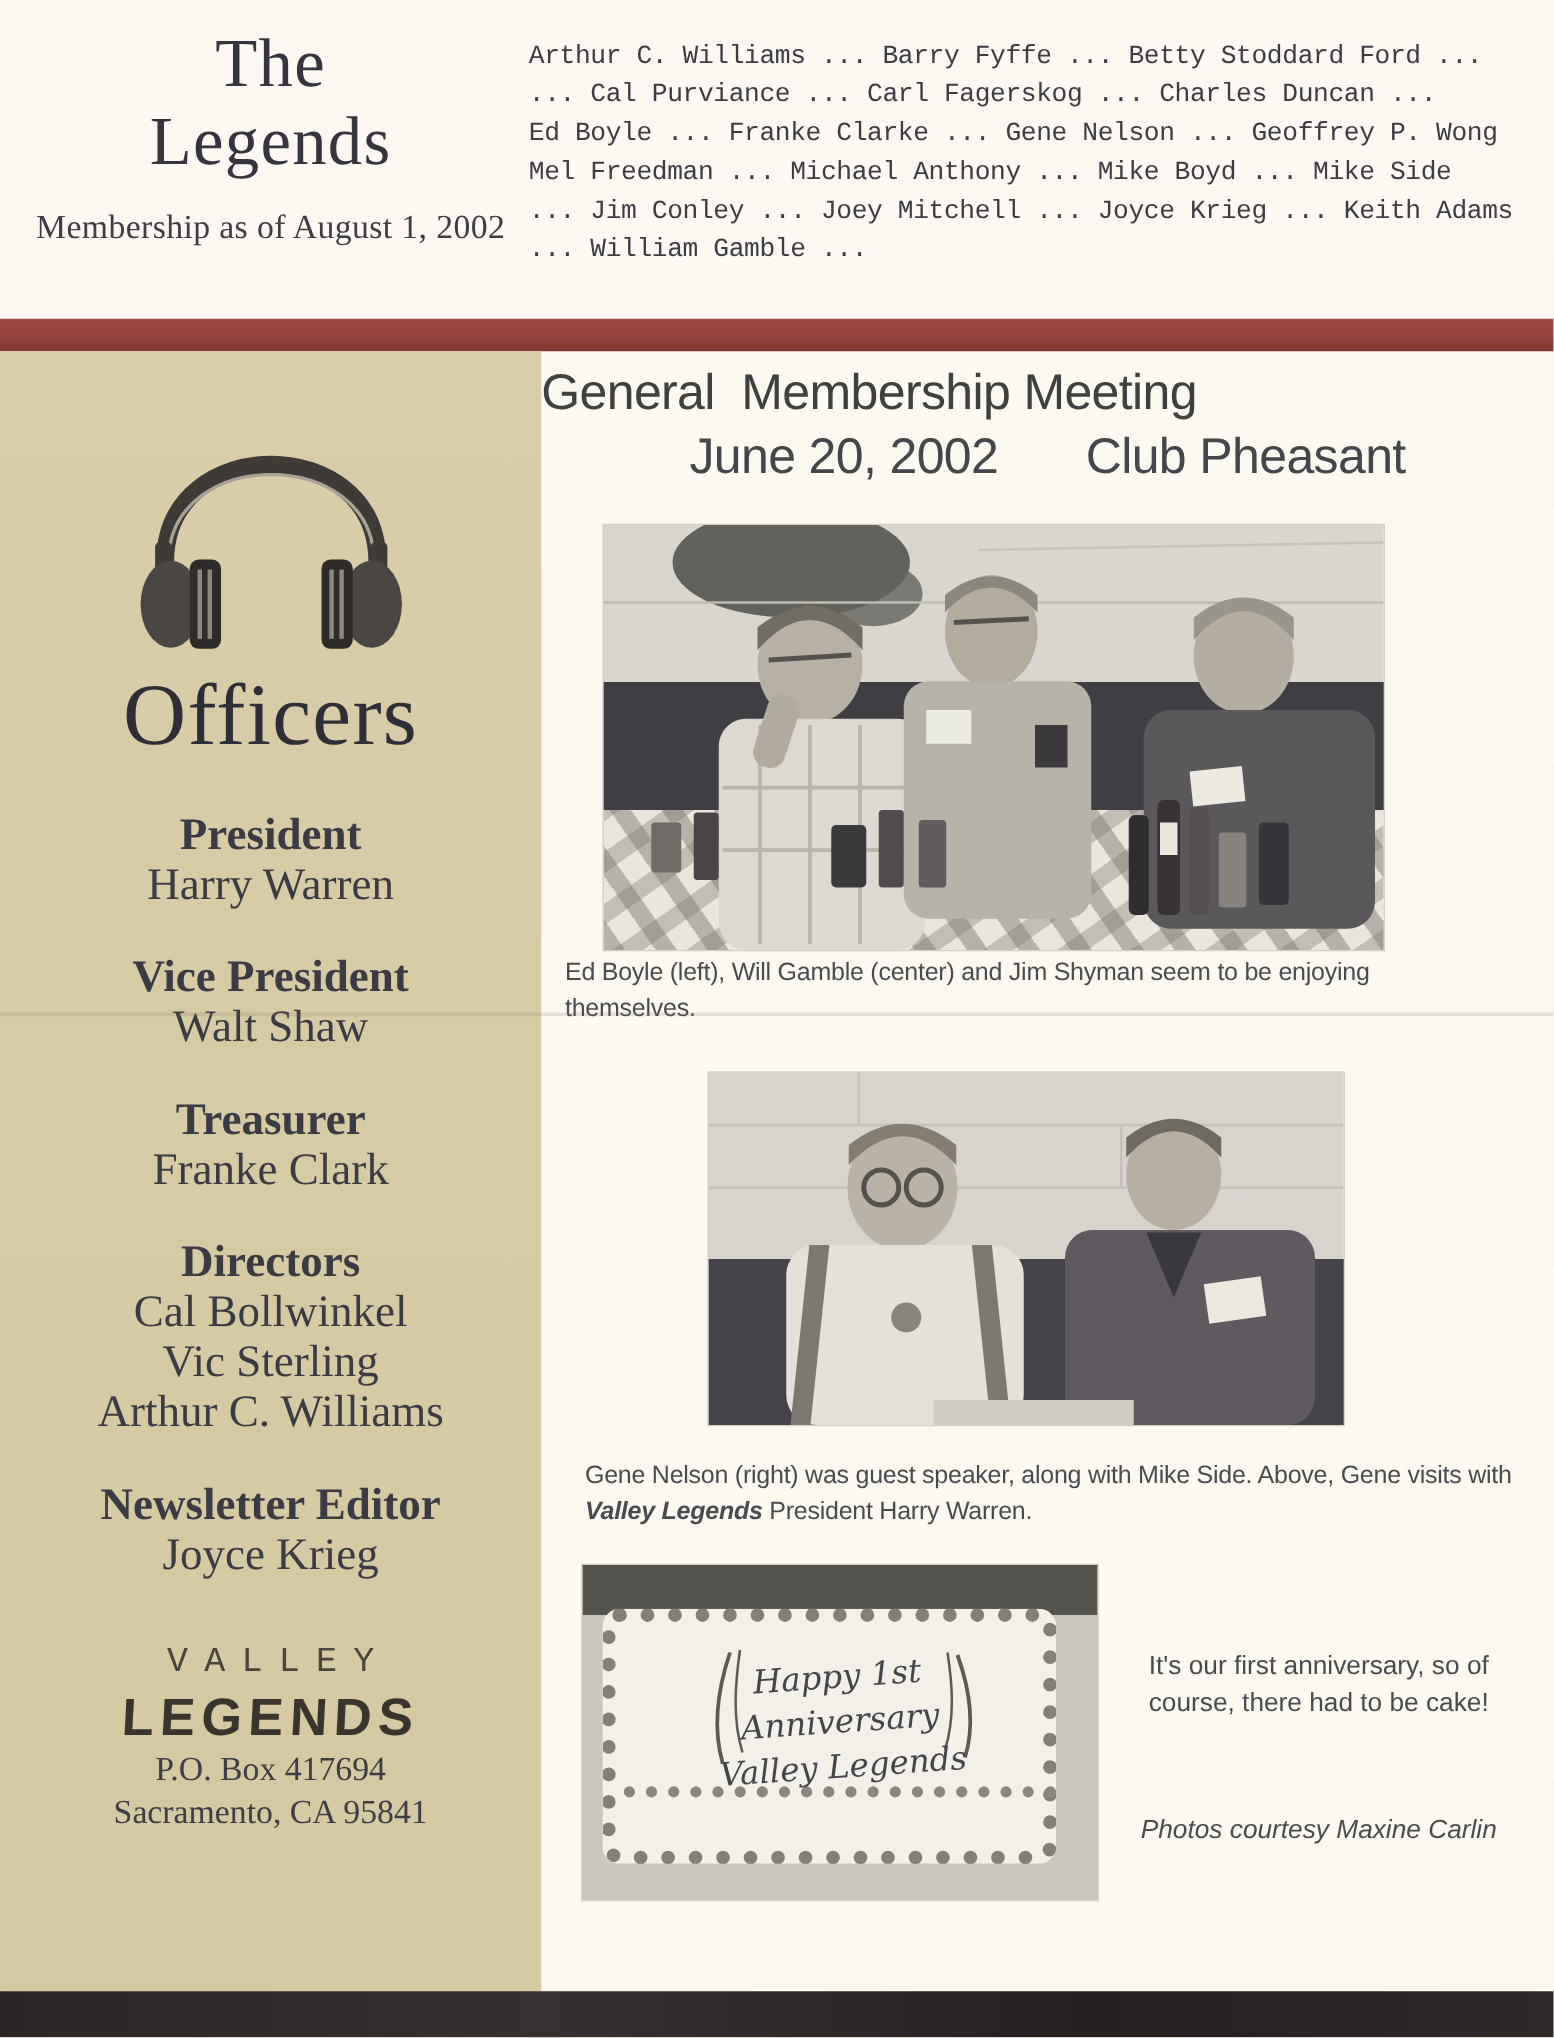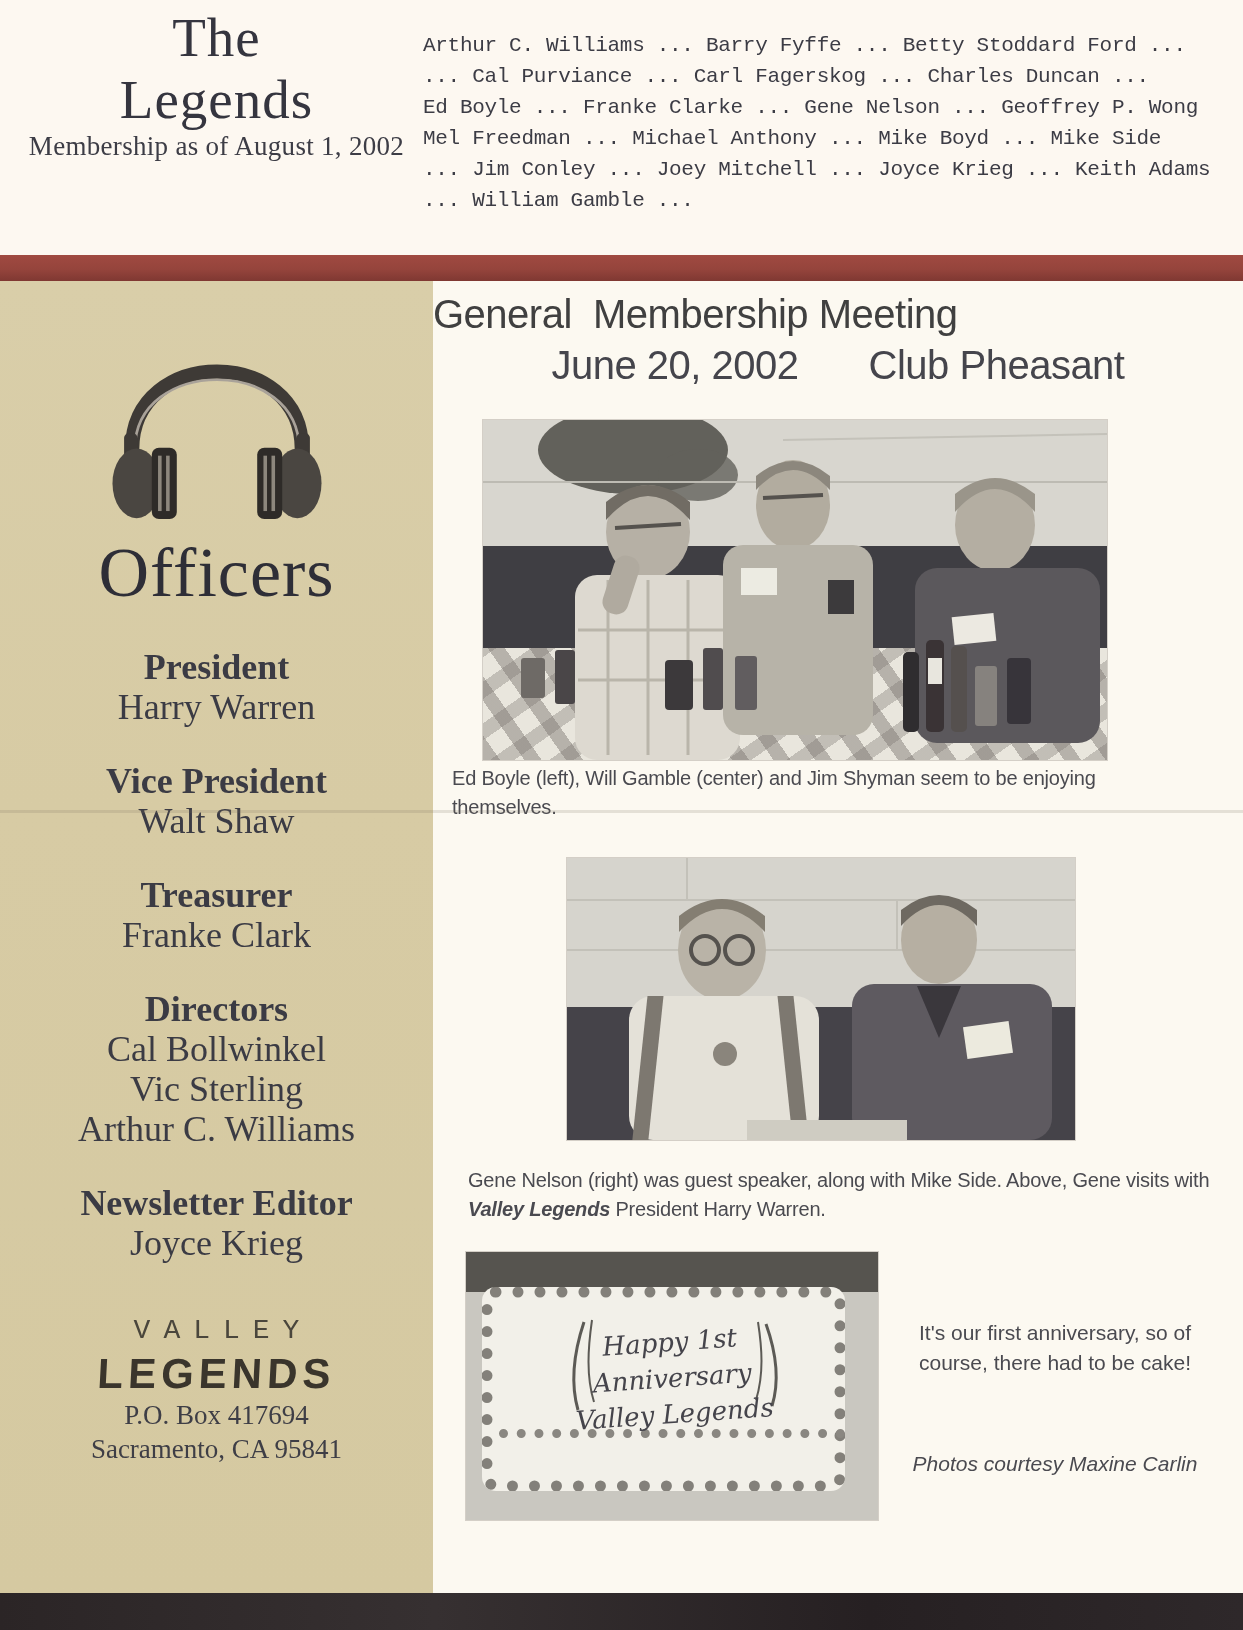--- a/index.html
+++ b/index.html
@@ -4,22 +4,22 @@
 <style>
   html,body{margin:0;padding:0;background:#e8e4da;}
   .page{
     position:relative;width:1243px;height:1630px;margin:0 auto;
     background:#fcf9f1;overflow:hidden;
     font-family:"Liberation Serif", serif;color:#3a3a42;
   }
   
   .header-strip{position:absolute;left:0;top:0;width:1243px;height:255px;background:#fdf8f1;}
   .masthead{position:absolute;left:0;top:0;width:433px;text-align:center;}
-  .masthead-title{font-size:55px;line-height:62px;color:#35353f;letter-spacing:1px;padding-top:7px;}
-  .masthead-sub{font-size:27px;color:#3d3d46;letter-spacing:.3px;}
+  .masthead-title{font-size:55px;line-height:62px;color:#35353f;letter-spacing:1px;padding-top:20px;}
+  .masthead-sub{font-size:27px;color:#3d3d46;margin-top:22px;letter-spacing:.3px;}
   .member-list{
     position:absolute;left:423px;top:30px;width:800px;
     font-family:"Liberation Mono", monospace;font-size:21px;line-height:31px;
     letter-spacing:-0.3px;color:#3c3c45;
   }
   .divider-bar{position:absolute;left:0;top:255px;width:1243px;height:26px;
     background:linear-gradient(180deg,#a04a41 0%,#95443c 55%,#7f3832 100%);}
   
   .sidebar{position:absolute;left:0;top:281px;width:433px;height:1312px;
     background:linear-gradient(180deg,#d9cea9 0%,#d7cba4 40%,#d5c9a1 100%);

